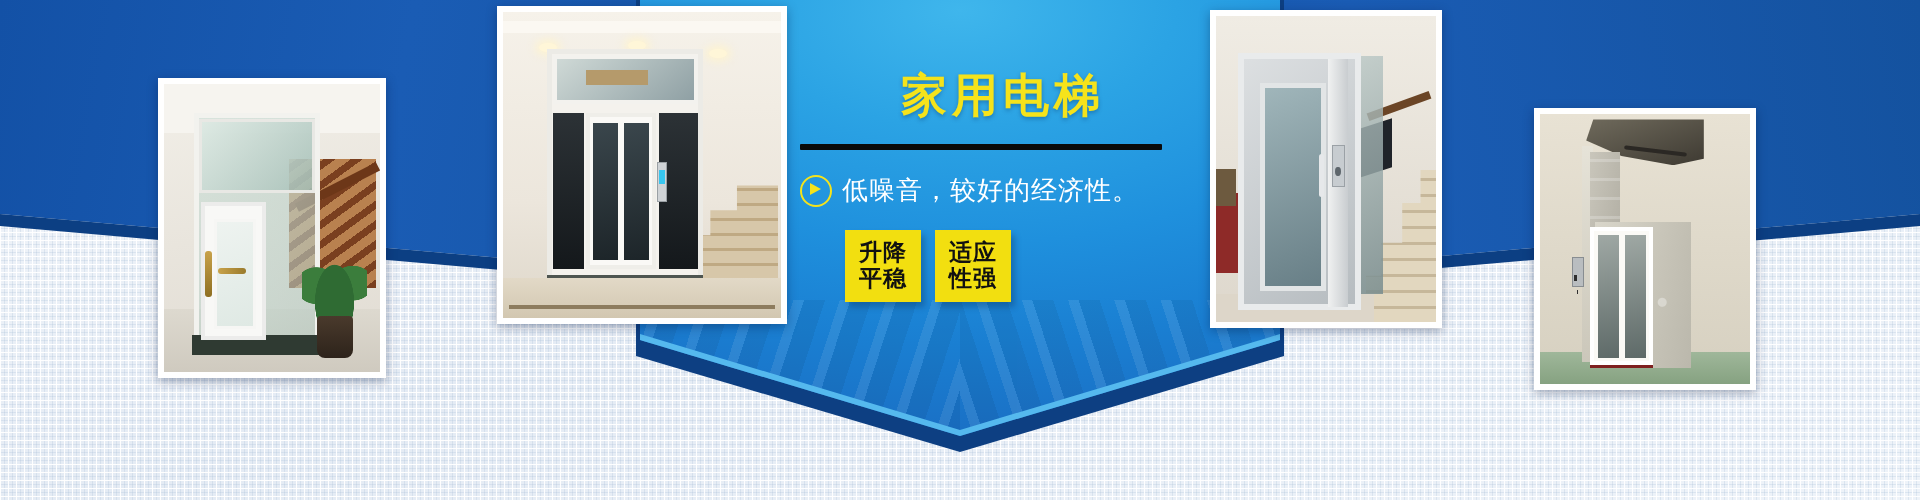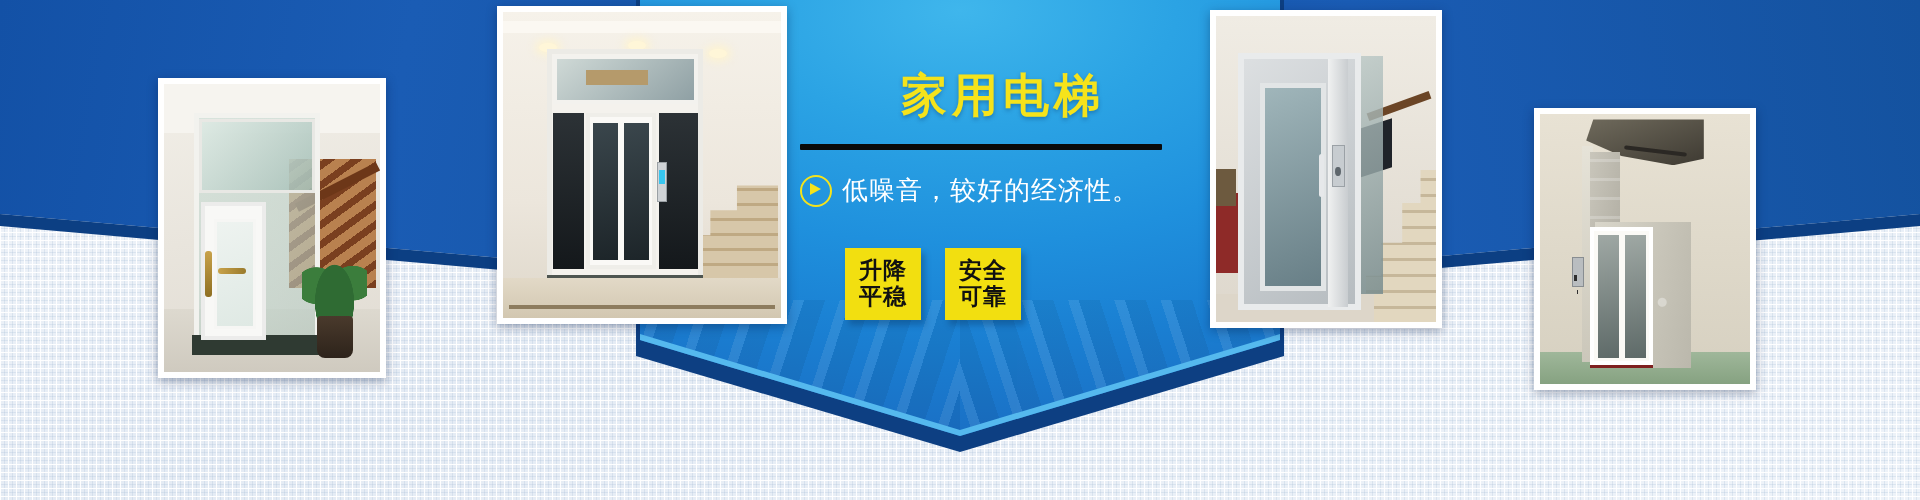--- a/index.html
+++ b/index.html
@@ -96,21 +96,21 @@
     flex:0 0 auto;position:relative;margin-right:10px;
   }
   .arrow-ico::before{
     content:"";position:absolute;left:8px;top:6px;
     border-left:11px solid #f5e31b;border-top:6px solid transparent;border-bottom:6px solid transparent;
   }
   .sub-text{
     font-size:26px;color:#ffffff;letter-spacing:1px;white-space:nowrap;
     font-family:"DejaVu Sans","Liberation Sans",sans-serif;
   }
-  .badges{display:flex;gap:24px;margin-top:40px;padding-left:45px;}
+  .badges{display:flex;gap:14px;margin-top:22px;padding-left:45px;}
   .badge{
     width:76px;height:72px;background:#f2df10;
     display:flex;flex-direction:column;align-items:center;justify-content:center;
     box-shadow:4px 5px 6px rgba(0,30,70,.28);
   }
   .badge span{
     display:block;font-size:23px;font-weight:bold;color:#111;line-height:1.12;letter-spacing:1px;
     font-family:"DejaVu Sans","Liberation Sans",sans-serif;
   }
 
@@ -326,19 +326,19 @@
       <span class="arrow-ico"></span>
       <span class="sub-text">低噪音，较好的经济性。</span>
     </div>
 
     <div class="badges">
       <div class="badge">
         <span>升降</span>
         <span>平稳</span>
       </div>
       <div class="badge">
-        <span>安全</span>
-        <span>可靠</span>
+        <span>适应</span>
+        <span>性强</span>
       </div>
     </div>
   </div>
 
 </div>
 
 </body></html>

